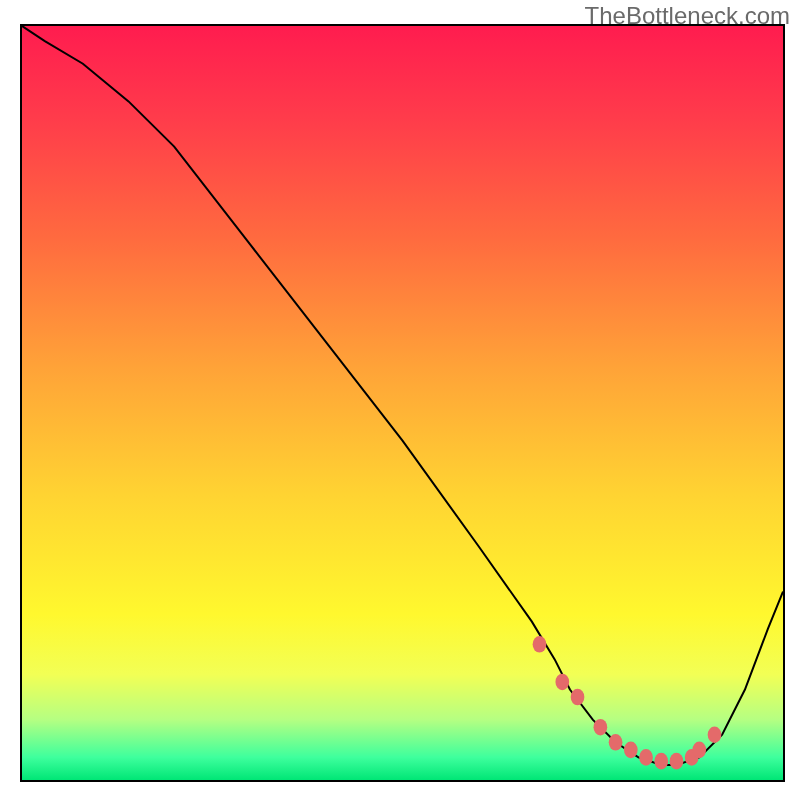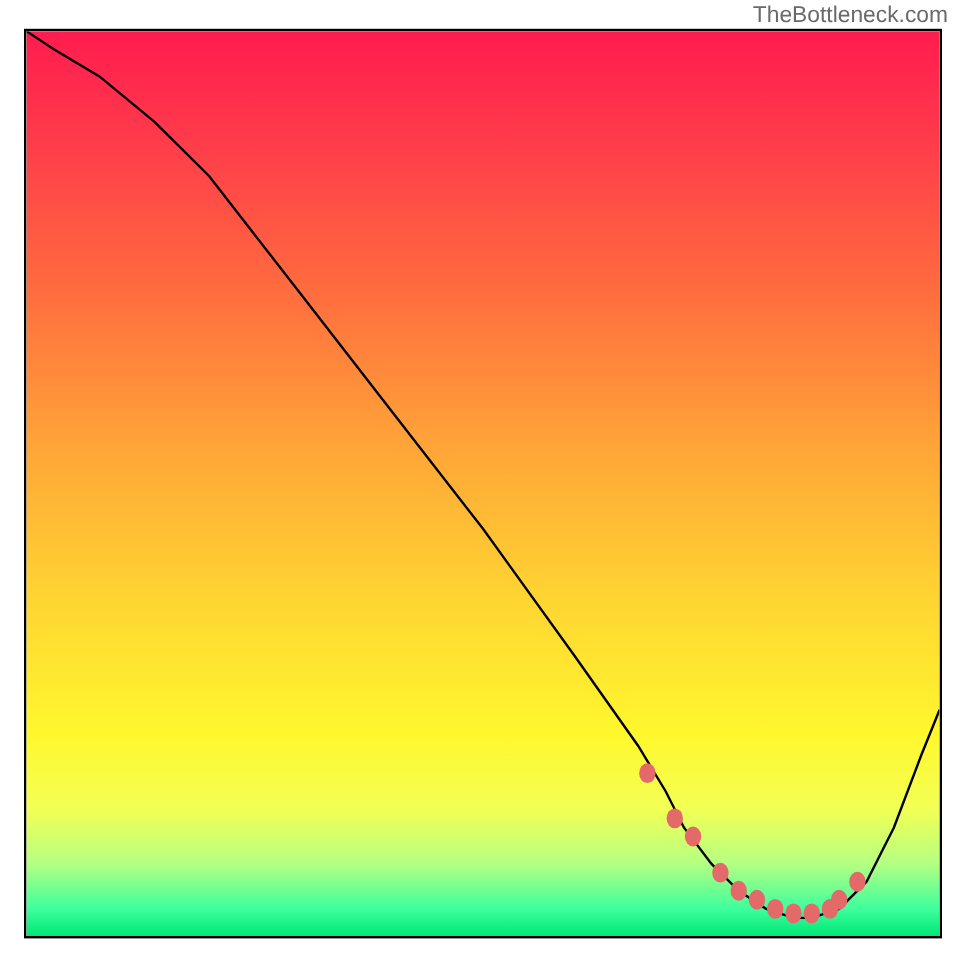--- a/index.html
+++ b/index.html
@@ -57,21 +57,21 @@
   }
   .marker {
     fill: #e46a6a;
     stroke: none;
   }
   .attribution {
     position: absolute;
     top: 2px;
     right: 10px;
     color: #6a6a6a;
-    font-size: 19px;
+    font-size: 24px;
     user-select: none;
   }
 </style>
 </head>
 <body>
 
 <div class="frame">
 
   <div class="attribution">TheBottleneck.com</div>
 

